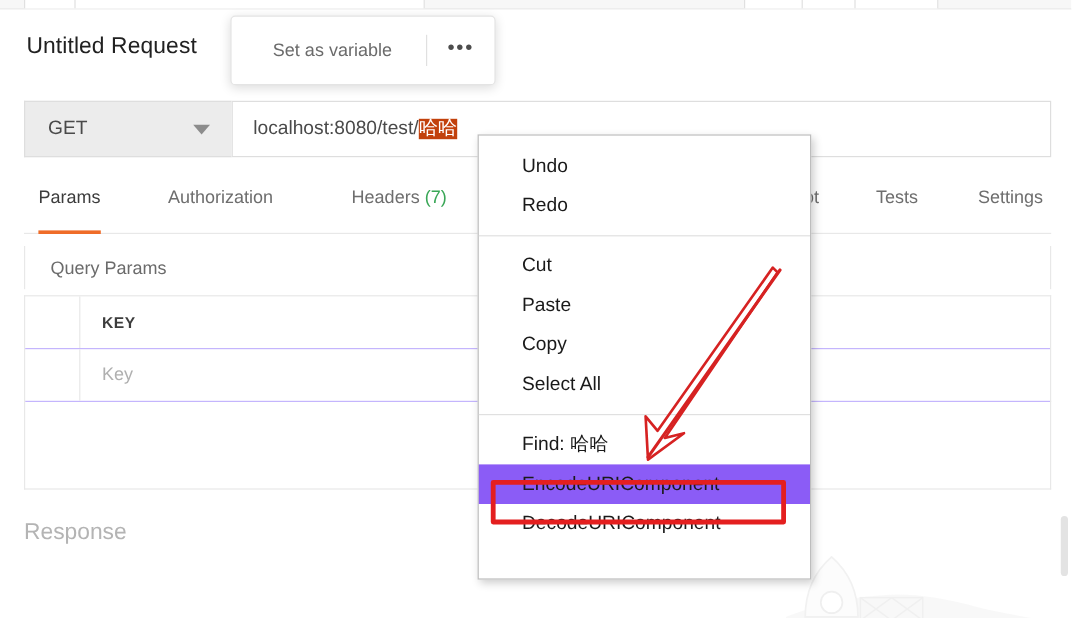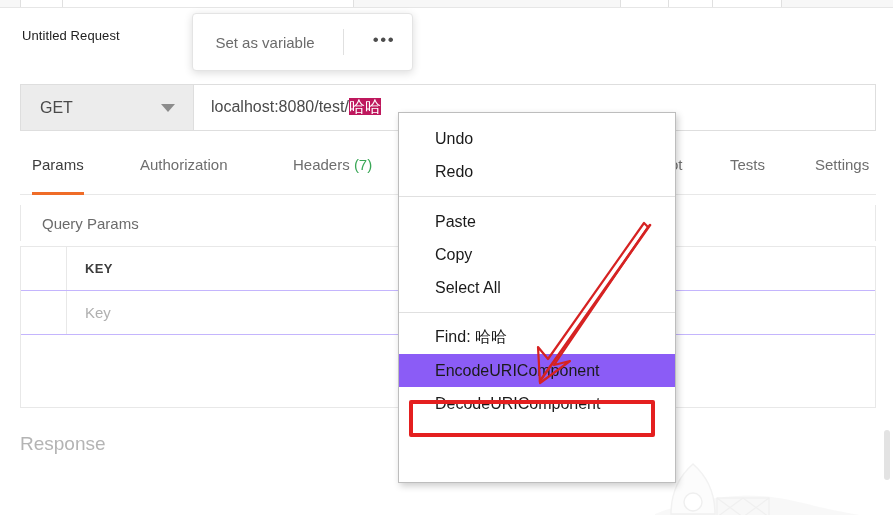--- a/index.html
+++ b/index.html
@@ -33,38 +33,37 @@
   }
 
   
   .title-row {
     position: absolute; left: 0; top: 8px;
     width: 893px; height: 62px;
     background: #ffffff;
   }
   .req-title {
     position: absolute; left: 22px; top: 20px;
-    font-size: 13px;
+    font-size: 19px;
     color: #212121;
     letter-spacing: .1px;
     white-space: nowrap;
   }
 
   
   .var-popover {
     position: absolute; left: 192px; top: 13px;
     width: 219px; height: 56px;
     background: #ffffff;
     border: 1px solid #e4e4e4;
     border-radius: 4px;
     box-shadow: 0 2px 9px rgba(0,0,0,.14);
     display: flex;
     align-items: center;
     z-index: 40;
-    gap: 12px;
   }
   .var-popover .label {
     flex: 1;
     text-align: center;
     font-size: 15px;
     color: #6b6b6b;
     padding-left: 6px;
     white-space: nowrap;
   }
   .var-popover .vsep {
@@ -114,21 +113,21 @@
     box-sizing: border-box;
     display: flex; align-items: center;
     overflow: hidden;
   }
   .url-text {
     font-size: 16px; color: #4a4a4a;
     margin-left: 17px;
     white-space: nowrap;
   }
   .url-sel {
-    background: #be185d;
+    background: #c2410c;
     color: #ffffff;
   }
 
   
   .tabbar {
     position: absolute; left: 20px; top: 156px;
     width: 856px; height: 38px;
     border-bottom: 1px solid #e8e8e8;
   }
   .tab {
@@ -326,20 +325,21 @@
     <path d="M38 2 C 22 16, 16 34, 16 52 L 60 52 C 60 34, 54 16, 38 2 Z" fill="#fafafa" stroke="#e4e4e4" stroke-width="1.4"></path>
     <circle cx="38" cy="40" r="9" fill="#ffffff" stroke="#e0e0e0" stroke-width="1.4"></circle>
     <rect x="62" y="36" width="52" height="19" fill="none" stroke="#e2e2e2" stroke-width="1.2"></rect>
     <path d="M62 36 L88 55 M88 36 L62 55 M88 36 L114 55 M114 36 L88 55" stroke="#e2e2e2" stroke-width="1.2" fill="none"></path>
   </svg>
 
   <div class="ctx-menu">
     <div class="ctx-item pad-top">Undo</div>
     <div class="ctx-item">Redo</div>
     <div class="ctx-sep"></div>
+    <div class="ctx-item">Cut</div>
     <div class="ctx-item">Paste</div>
     <div class="ctx-item">Copy</div>
     <div class="ctx-item">Select All</div>
     <div class="ctx-sep"></div>
     <div class="ctx-item">Find: 哈哈</div>
     <div class="ctx-item highlight">EncodeURIComponent</div>
     <div class="ctx-item">DecodeURIComponent</div>
   </div>
 
   <div class="red-box"></div>

